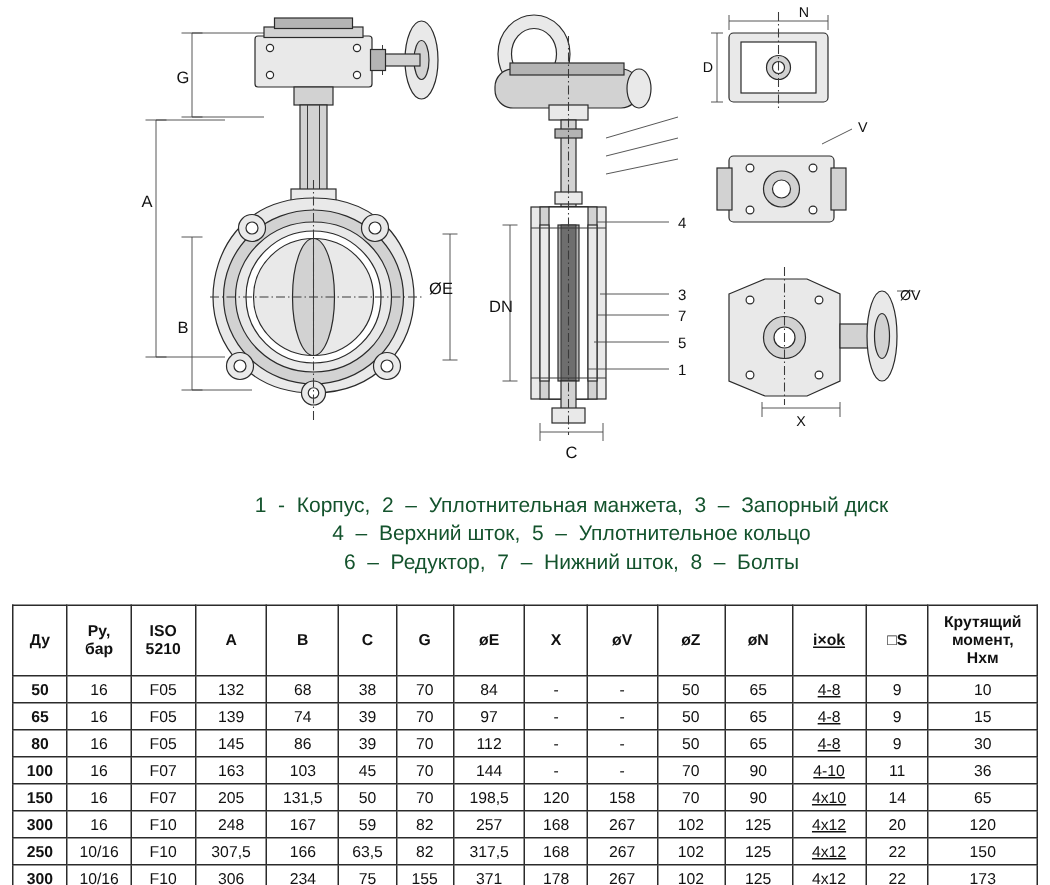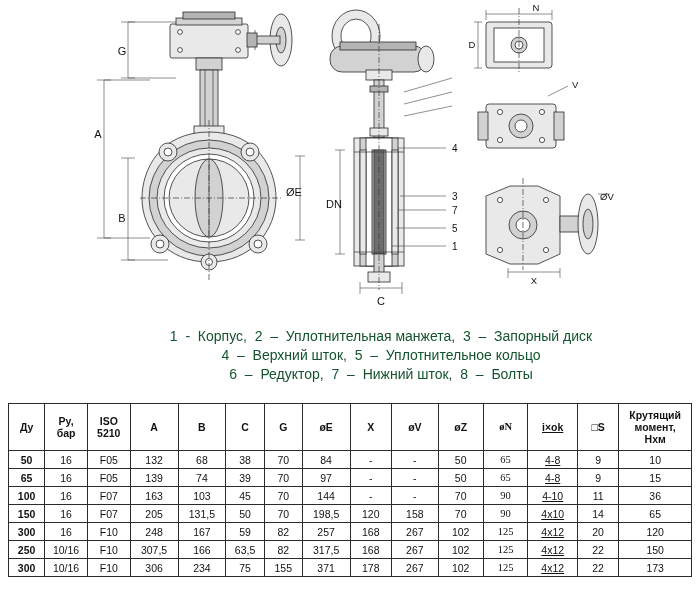--- a/index.html
+++ b/index.html
@@ -85,21 +85,21 @@
   .col-py { width: 40px; }
   .col-iso { width: 40px; }
   .col-a { width: 46px; }
   .col-b { width: 46px; }
   .col-c { width: 36px; }
   .col-g { width: 36px; }
   .col-e { width: 46px; }
   .col-x { width: 40px; }
   .col-v { width: 46px; }
   .col-z { width: 44px; }
-  .col-n { width: 44px; font-family: Liberation Serif, serif; }
+  .col-n { width: 44px; }
   .col-iok { width: 48px; text-decoration: underline; }
   .col-s { width: 40px; }
   .col-torque { width: 70px; }
 
   
   .dlabel {
     font-family: "Liberation Sans", sans-serif;
     font-size: 11px;
     fill: #111;
   }
@@ -423,20 +423,37 @@
             <td class="col-e">97</td>
             <td class="col-x">-</td>
             <td class="col-v">-</td>
             <td class="col-z">50</td>
             <td class="col-n">65</td>
             <td class="col-iok">4-8</td>
             <td class="col-s">9</td>
             <td class="col-torque">15</td>
           </tr>
           <tr>
+            <td class="col-du">80</td>
+            <td class="col-py">16</td>
+            <td class="col-iso">F05</td>
+            <td class="col-a">145</td>
+            <td class="col-b">86</td>
+            <td class="col-c">39</td>
+            <td class="col-g">70</td>
+            <td class="col-e">112</td>
+            <td class="col-x">-</td>
+            <td class="col-v">-</td>
+            <td class="col-z">50</td>
+            <td class="col-n">65</td>
+            <td class="col-iok">4-8</td>
+            <td class="col-s">9</td>
+            <td class="col-torque">30</td>
+          </tr>
+          <tr>
             <td class="col-du">100</td>
             <td class="col-py">16</td>
             <td class="col-iso">F07</td>
             <td class="col-a">163</td>
             <td class="col-b">103</td>
             <td class="col-c">45</td>
             <td class="col-g">70</td>
             <td class="col-e">144</td>
             <td class="col-x">-</td>
             <td class="col-v">-</td>

